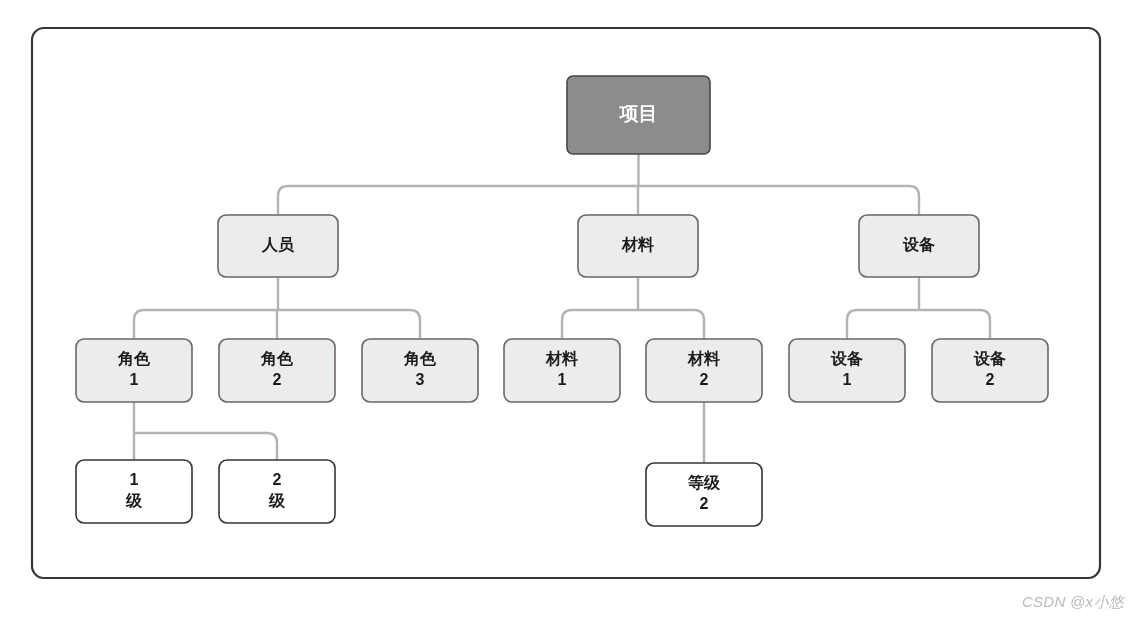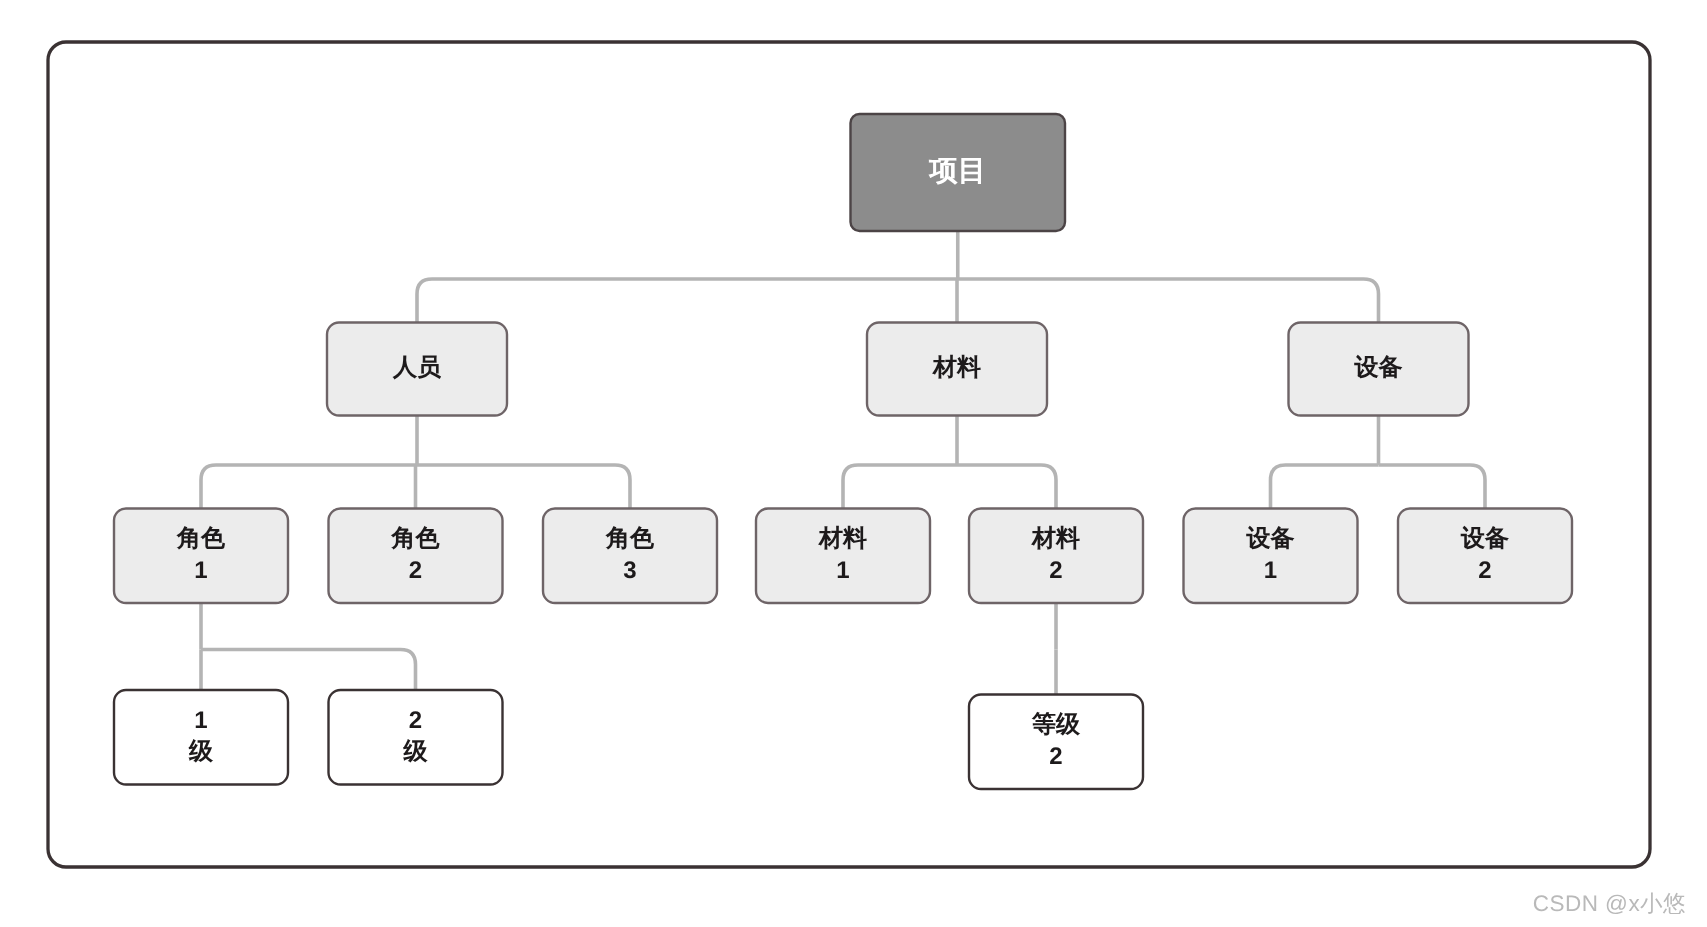--- a/index.html
+++ b/index.html
@@ -64,20 +64,21 @@
   }
   .watermark {
     position: absolute;
     right: 14px;
     bottom: 6px;
     font-family: "Liberation Sans", "DejaVu Sans", sans-serif;
     font-size: 15px;
     color: #b9b9b9;
     letter-spacing: 0.3px;
     white-space: nowrap;
+    font-style: italic;
   }
 </style>
 </head>
 <body>
 
 <svg id="canvas" viewBox="0 0 1138 618" xmlns="http://www.w3.org/2000/svg">
   <rect id="frame" class="frame-rect" x="32" y="28" width="1068" height="550" rx="12" ry="12"></rect>
   <g id="links-layer">
       <path class="link" d="M 638.5 154 L 638.5 186"></path>
       <path class="link" d="M 638.5 186 L 288 186 Q 278 186 278 196 L 278 215"></path>

